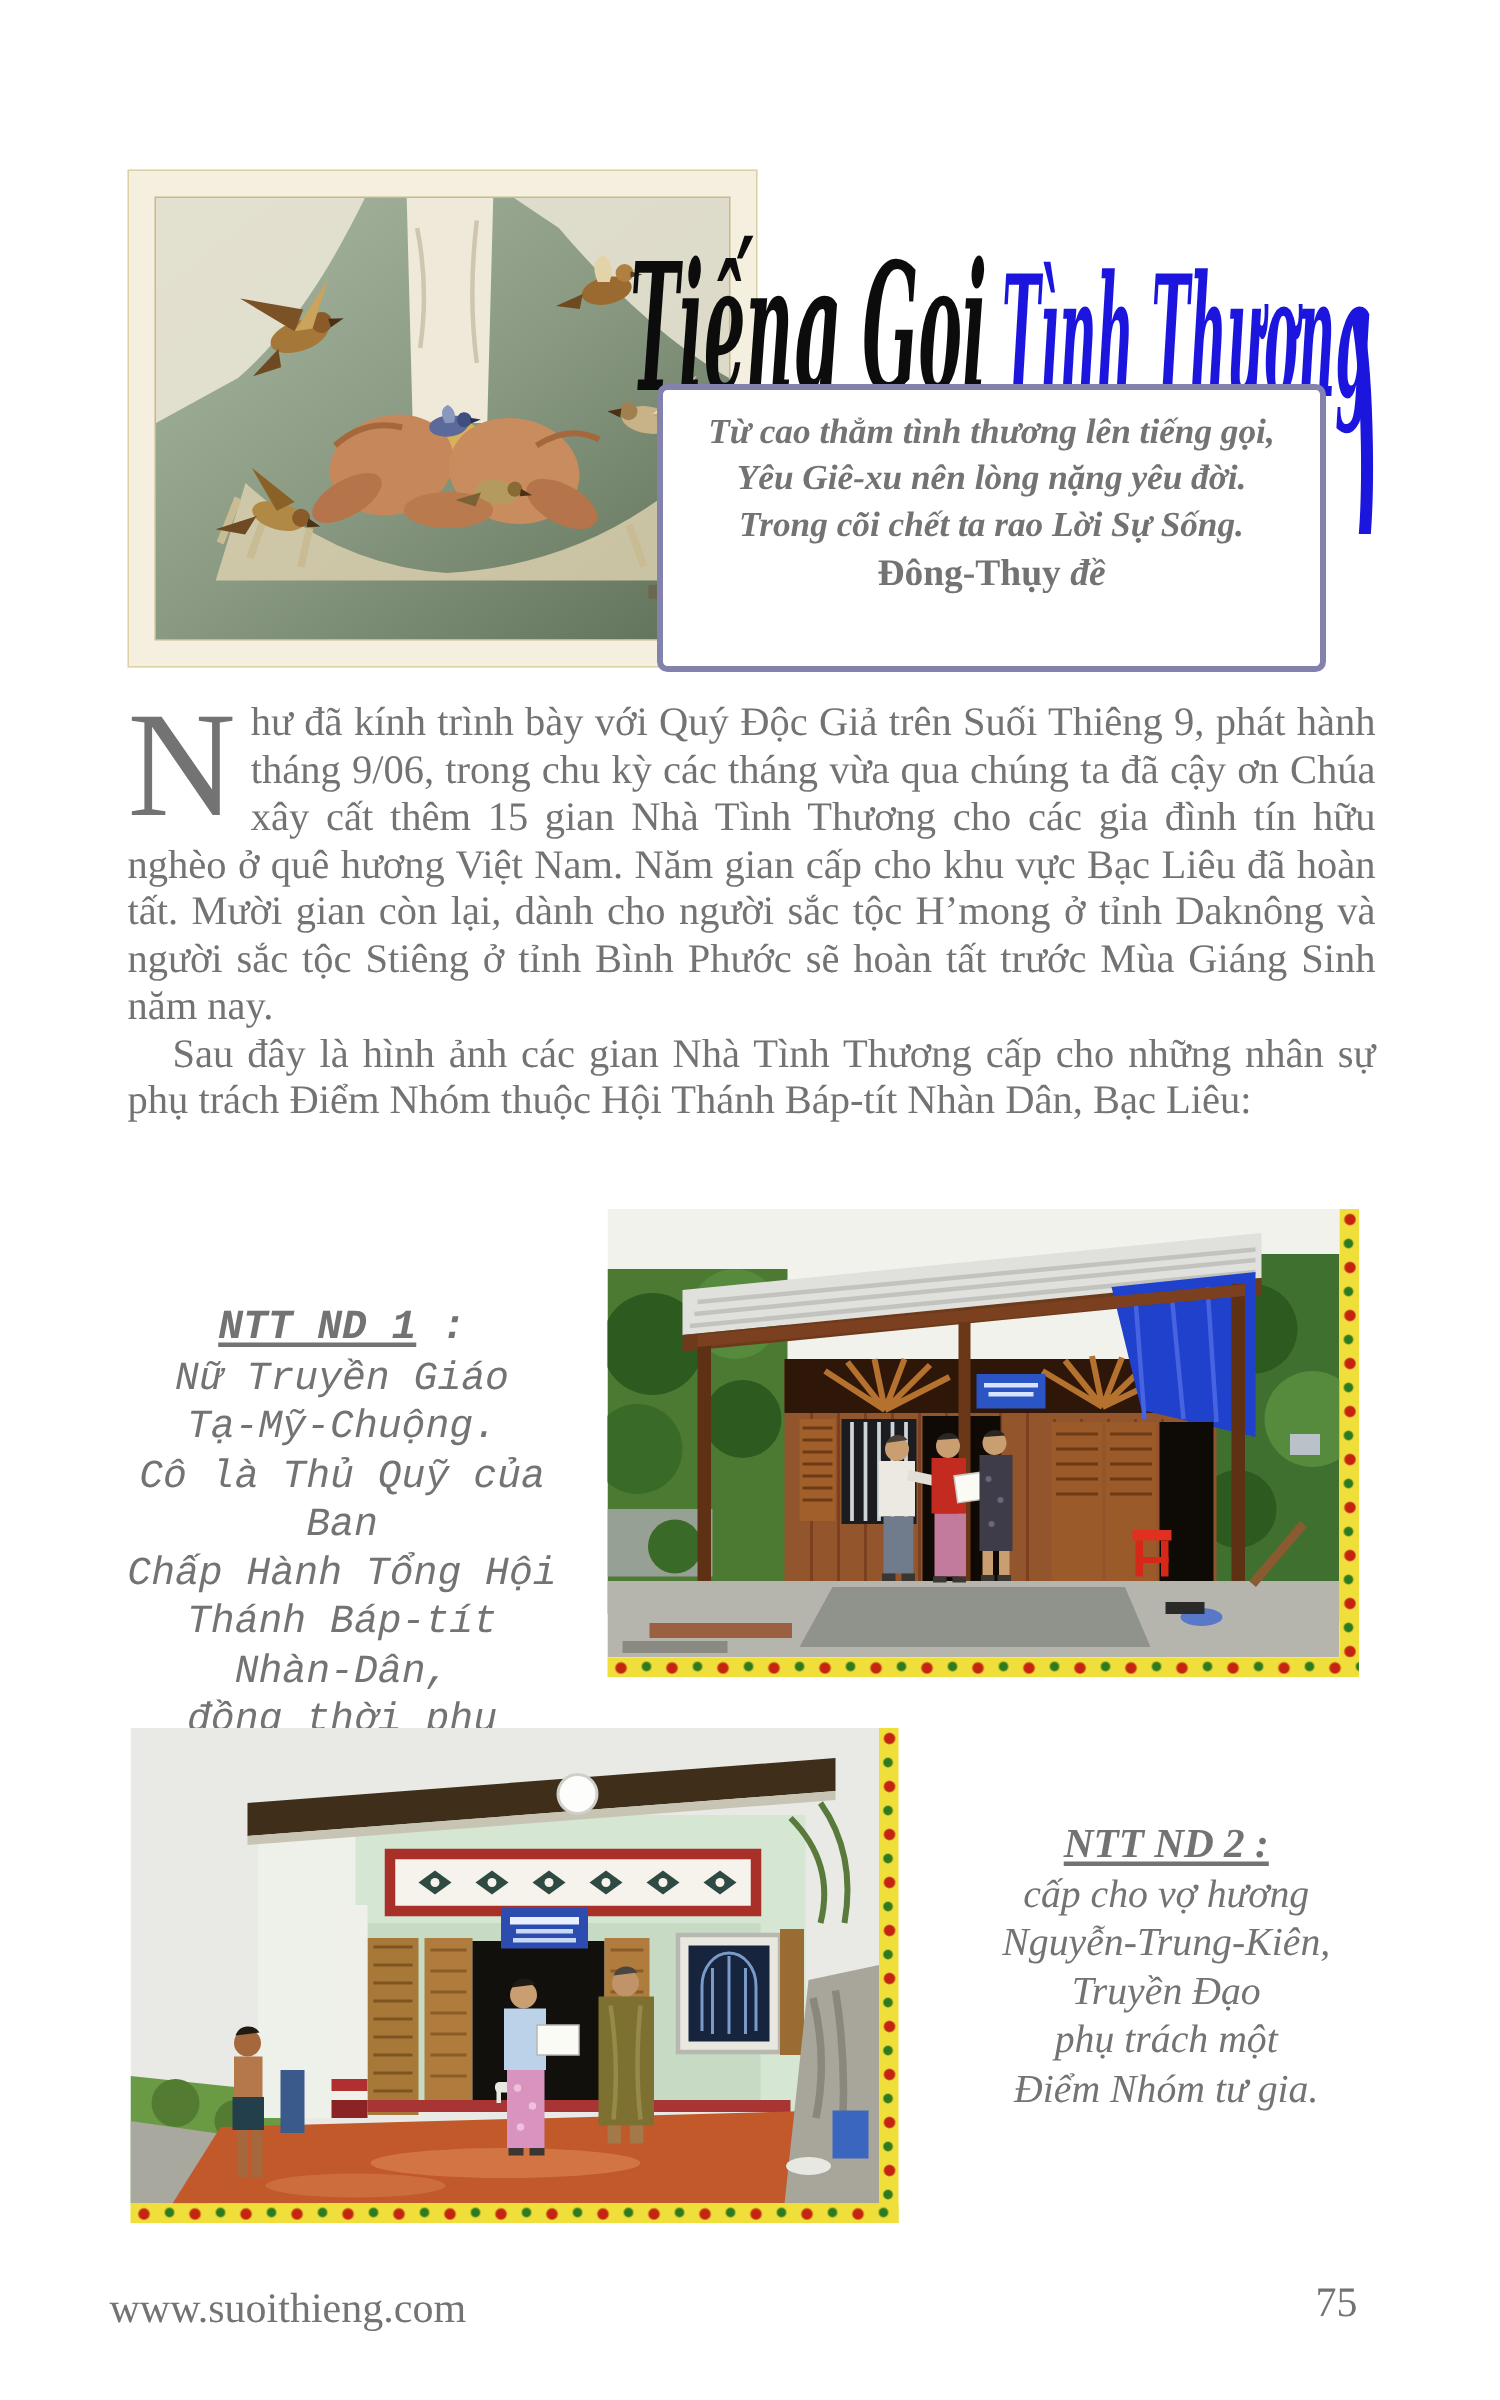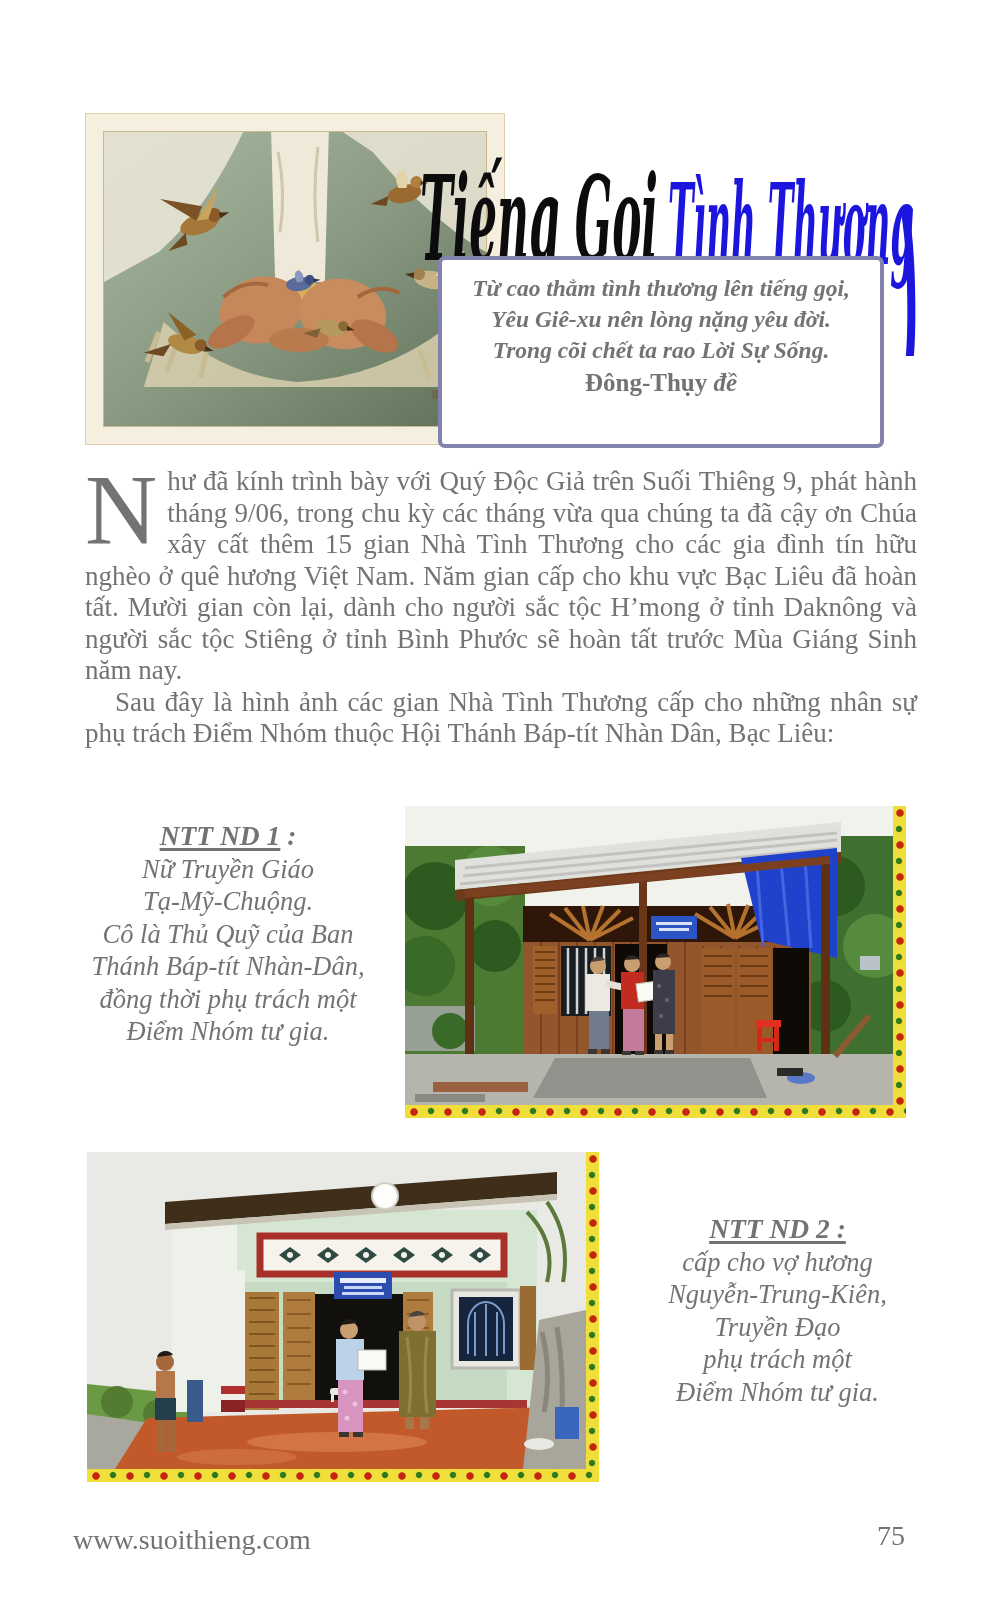--- a/index.html
+++ b/index.html
@@ -149,25 +149,26 @@
     <div class="poem-line">Yêu Giê-xu nên lòng nặng yêu đời.</div>
     <div class="poem-line">Trong cõi chết ta rao Lời Sự Sống.</div>
     <div class="poem-attr"><b>Đông-Thụy</b><i> đề</i></div>
   </div>
 
   <div class="body-text">
     <p><span class="dropcap">N</span><span>hư đã kính trình bày với Quý Độc Giả trên Suối Thiêng 9, phát hành tháng 9/06, trong chu kỳ các tháng vừa qua chúng ta đã cậy ơn Chúa xây cất thêm 15 gian Nhà Tình Thương cho các gia đình tín hữu nghèo ở quê hương Việt Nam. Năm gian cấp cho khu vực Bạc Liêu đã hoàn tất. Mười gian còn lại, dành cho người sắc tộc H’mong ở tỉnh Daknông và người sắc tộc Stiêng ở tỉnh Bình Phước sẽ hoàn tất trước Mùa Giáng Sinh năm nay.</span></p>
     <p class="para2">Sau đây là hình ảnh các gian Nhà Tình Thương cấp cho những nhân sự phụ trách Điểm Nhóm thuộc Hội Thánh Báp-tít Nhàn Dân, Bạc Liêu:</p>
   </div>
 
-  <div class="cap" style="left:78px;top:820px;width:300px;">
+  <div class="cap" style="left:78px;top:869px;width:300px;font-family:Liberation Mono, monospace;">
     <div><span class="cap-head">NTT ND 1</span><span class="cap-head-suffix"> :</span></div>
     <div>Nữ Truyền Giáo</div>
     <div>Tạ-Mỹ-Chuộng.</div>
     <div>Cô là Thủ Quỹ của Ban</div>
+    <div>Chấp Hành Tổng Hội</div>
     <div>Thánh Báp-tít Nhàn-Dân,</div>
     <div>đồng thời phụ trách một</div>
     <div>Điểm Nhóm tư gia.</div>
   </div>
 
   <div class="photo" style="left:405px;top:806px;width:501px;height:312px;">
     <svg viewBox="0 0 488 299" width="488" height="299">
       <rect width="488" height="299" fill="#f2f2ec"></rect>
 
       <rect x="0" y="40" width="120" height="230" fill="#4c7a32"></rect>

